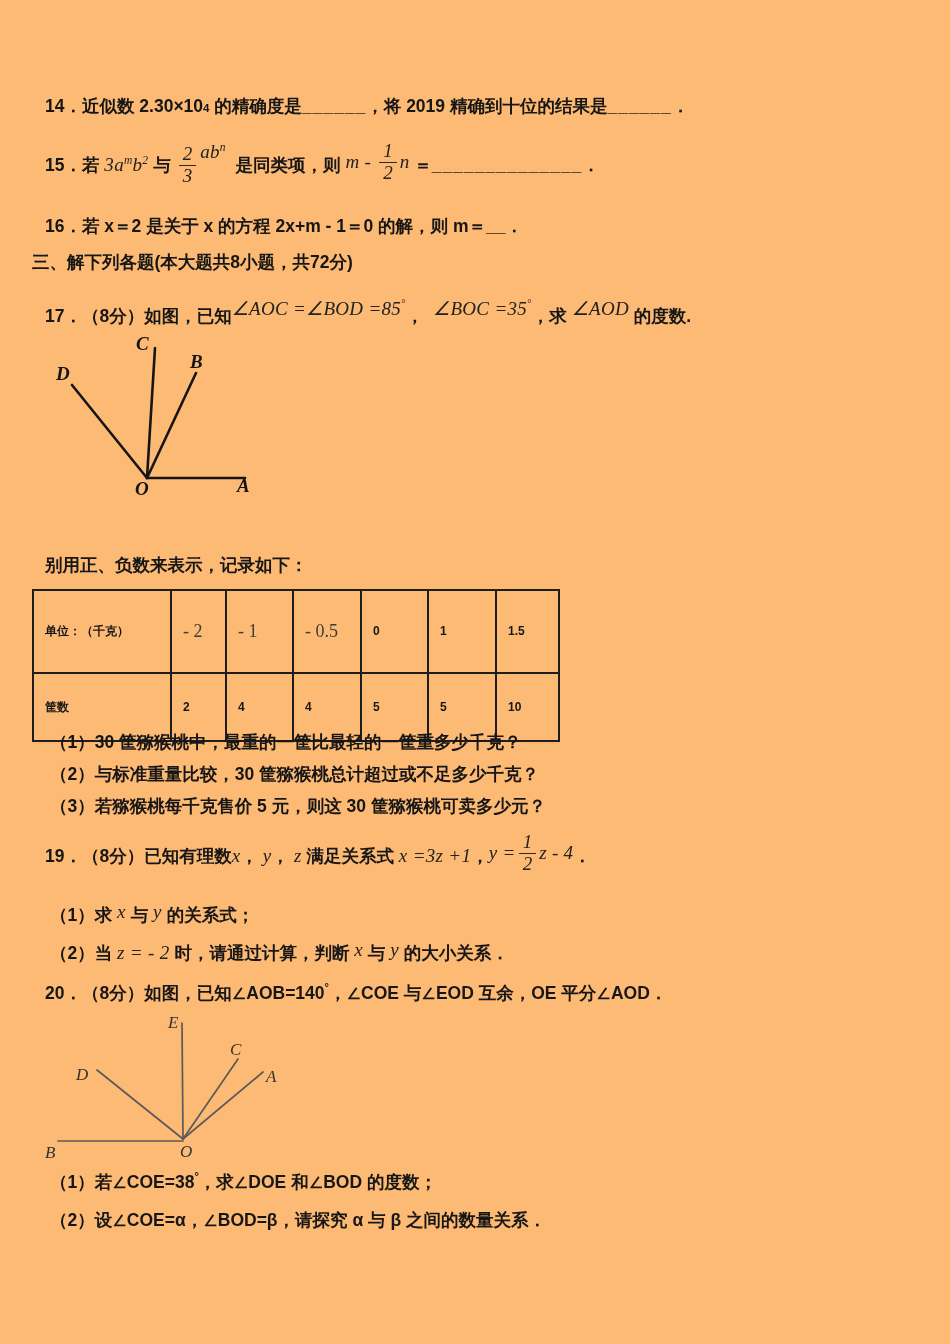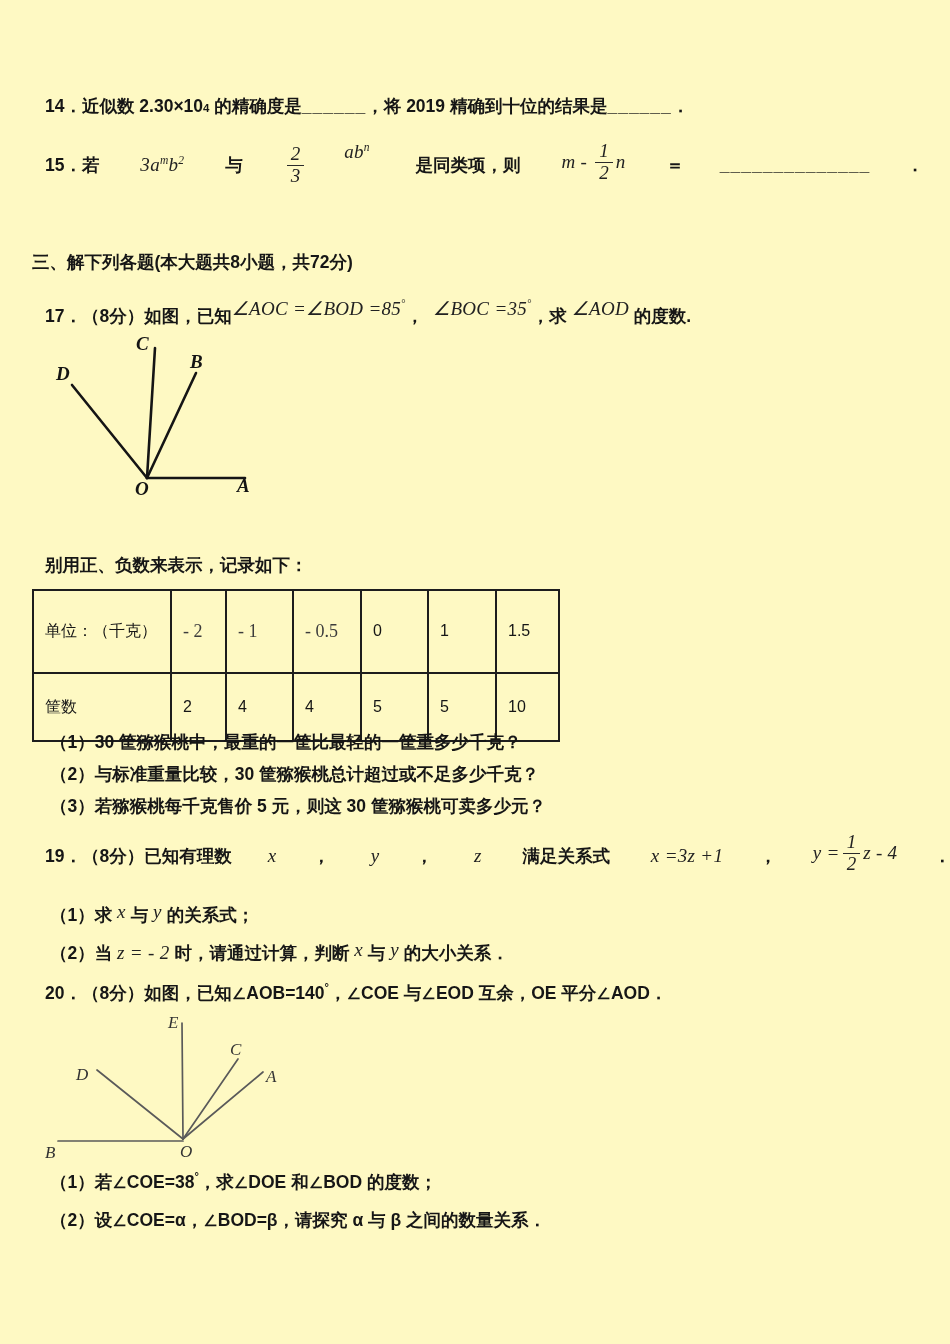--- a/index.html
+++ b/index.html
@@ -1,25 +1,25 @@
 <!DOCTYPE html>
 <html><head>
 <meta charset="utf-8">
 <style>
   * { margin:0; padding:0; box-sizing:border-box; }
   html,body { background:#ffffff; }
   .page {
-    position:relative; width:950px; height:1344px; background:#fef9c3;
+    position:relative; width:950px; height:1344px; background:#fdba74;
     font-family:"Liberation Sans", sans-serif; color:#161616; overflow:hidden;
   }
   .line {
     position:absolute; display:flex; align-items:baseline;
     font-weight:700; font-size:17.5px; white-space:pre; color:#161616;
   }
-  .vcenter { align-items:center;gap:36px; }
+  .vcenter { align-items:center; }
   .math {
     font-family:"Liberation Serif", serif; font-style:italic;
     font-weight:400; font-size:19px; color:#222; letter-spacing:0.3px;
   }
   .raise { position:relative; top:-7px; }
   .raise-sm { position:relative; top:-3px; }
   sup { font-size:11.5px; line-height:0; }
   .deg { font-size:11px; position:relative; top:-8px; font-style:normal; }
   .frac {
     display:inline-flex; flex-direction:column; align-items:center;
@@ -31,21 +31,21 @@
   .abgroup { position:relative; top:-13px; margin-left:1px; }
   .mgroup { display:inline-flex; align-items:center; }
   .blankline { font-weight:700; letter-spacing:1px;text-align:center; }
   
   .kiwi-table {
     position:absolute; left:32px; top:589px;
     border-collapse:collapse; table-layout:fixed;
   }
   .kiwi-table td {
     border:2.2px solid #1d1d1d; vertical-align:middle;
-    padding-left:11px; font-size:16px; font-weight:400; color:#161616;
+    padding-left:11px; font-size:12px; font-weight:700; color:#161616;
     line-height:1.55;
   }
   .kiwi-table tr.r1 td { height:83px; }
   .kiwi-table tr.r2 td { height:68px; }
   .kiwi-table td.neg {
     font-family:"Liberation Serif", serif; font-weight:400;
     color:#3c3c3c; font-size:18px;
   }
   
   .fig { position:absolute; }
@@ -64,20 +64,23 @@
 <div class="page">
 
   <div class="line" style="top:94px; left:45px;">
     <span>14．近似数 2.30×10</span><sup>4</sup><span> 的精确度是</span><span class="blankline">______</span><span>，将 2019 精确到十位的结果是</span><span class="blankline">______</span><span>．</span>
   </div>
 
   <div class="line vcenter" style="top:133px; left:45px; height:64px;">
     <span>15．若 </span><span class="math"><span>3a</span><sup>m</sup><span>b</span><sup>2</sup></span><span> 与 </span><span class="frac"><span class="fnum">2</span><span class="fden">3</span></span><span class="math abgroup"><span>ab</span><sup>n</sup></span><span>  是同类项，则 </span><span class="mgroup raise-sm"><span class="math">m - </span><span class="frac"><span class="fnum">1</span><span class="fden">2</span></span><span class="math">n</span></span><span> ＝</span><span class="blankline">______________</span><span>．</span>
   </div>
 
+  <div class="line" style="top:214px; left:45px;">
+    <span>16．若 x＝2 是关于 x 的方程 2x+m - 1＝0 的解，则 m＝__．</span>
+  </div>
 
   <div class="line" style="top:250px; left:32px;">
     <span>三、解下列各题(本大题共8小题，共72分)</span>
   </div>
 
   <div class="line" style="top:281px; left:45px;margin-top:23px;">
     <span>17．（8分）如图，已知</span><span class="math raise"><span>∠AOC =∠BOD =85</span><span class="deg">°</span></span><span>，  </span><span class="math raise"><span>∠BOC =35</span><span class="deg">°</span></span><span>，求 </span><span class="math raise">∠AOD</span><span> 的度数.</span>
   </div>
 
   <svg class="fig" style="left:40px; top:328px;" width="230" height="182" viewBox="0 0 230 182">

